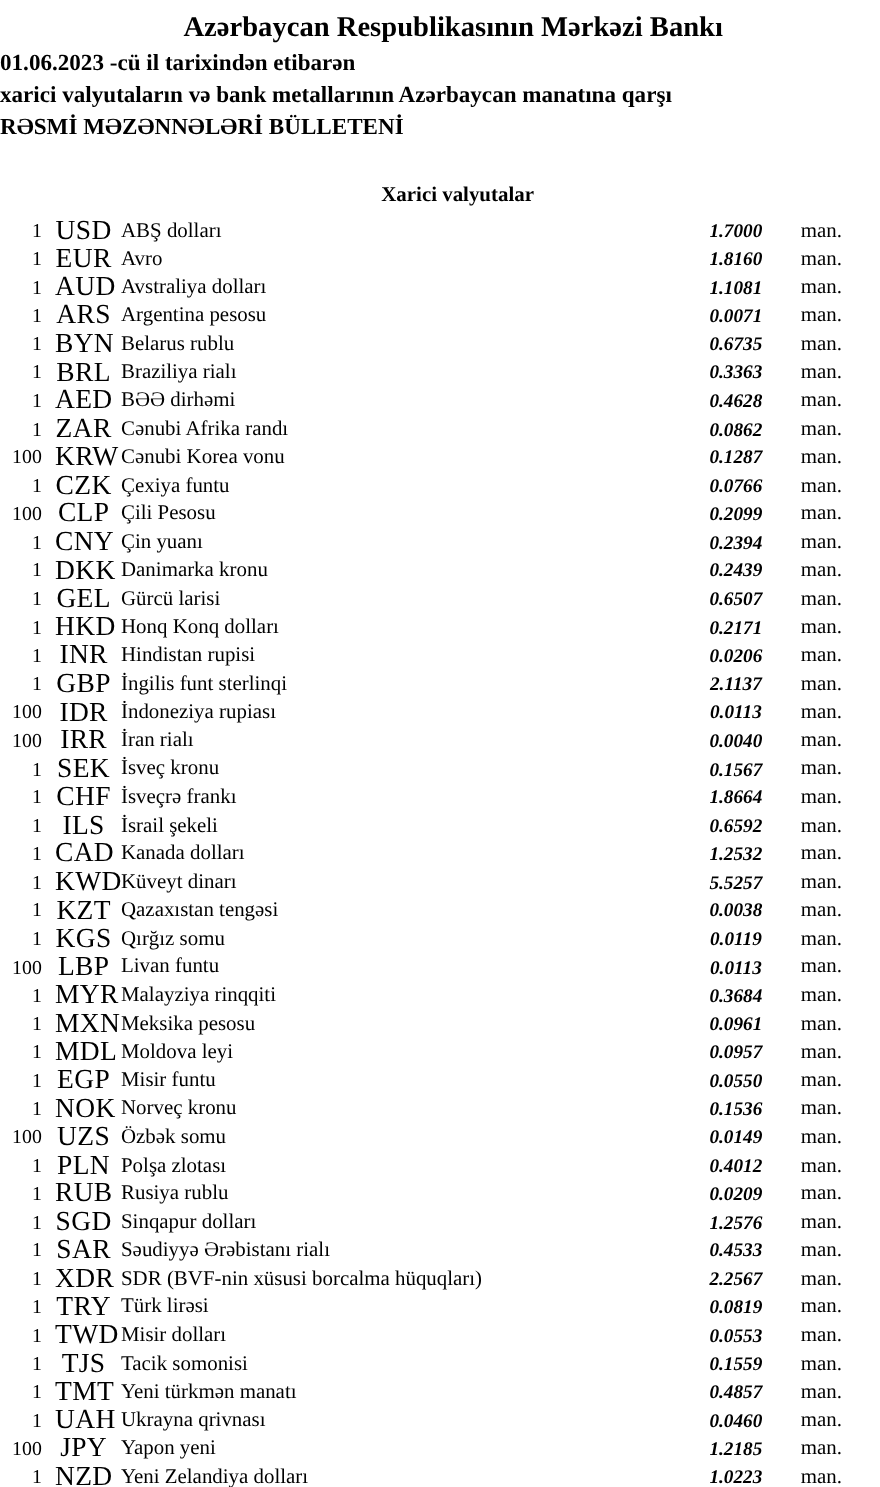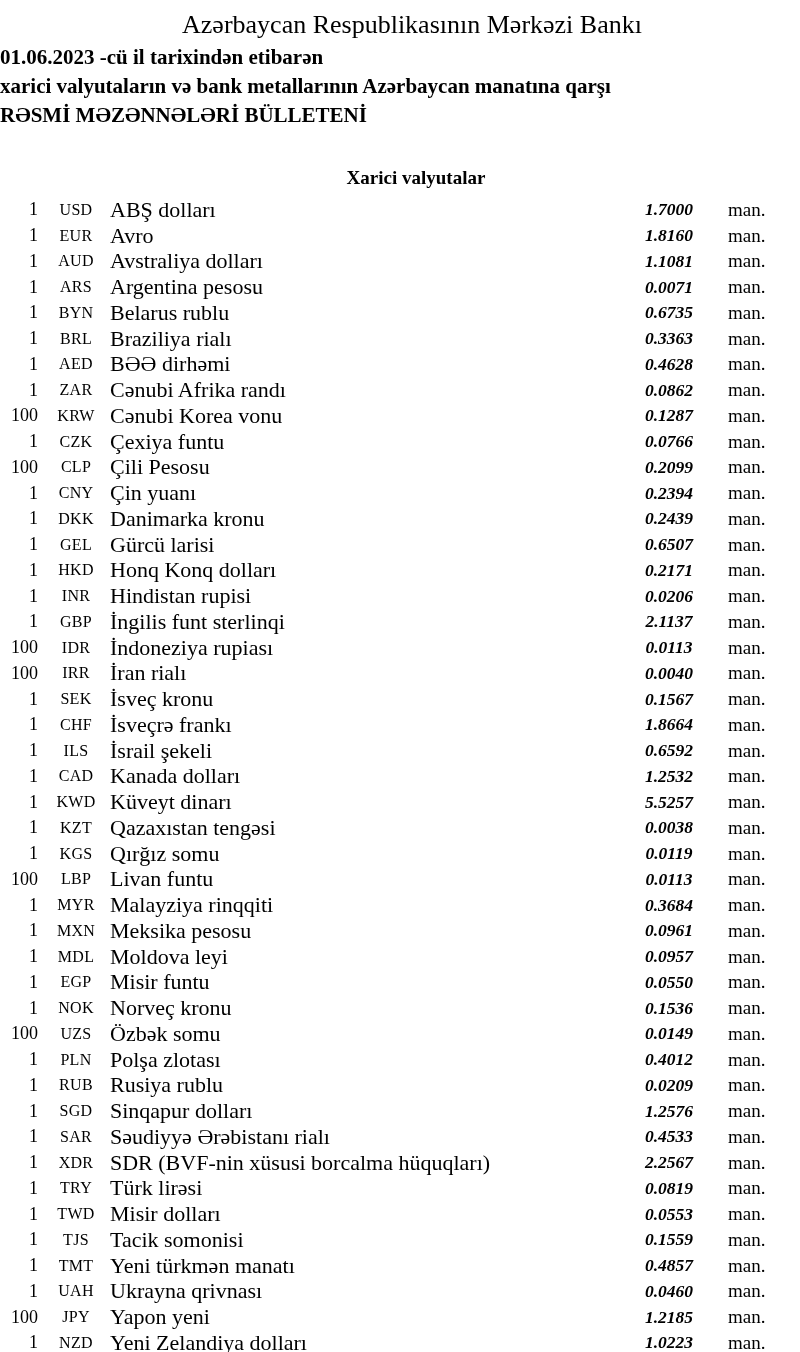--- a/index.html
+++ b/index.html
@@ -15,21 +15,21 @@
     color: #000000;
     font-family: "Liberation Serif", serif;
     box-sizing: border-box;
     overflow: hidden;
   }
   .header {
     padding-top: 7px;
   }
   .title {
     text-align: center;
-    font-weight: normal;
+    font-weight: bold;
     font-size: 26px;
     line-height: 36px;
     padding-left: 24px;
   }
   .hline {
     text-align: left;
     font-weight: bold;
     font-size: 21px;
     line-height: 29px;
   }
@@ -56,27 +56,27 @@
     flex: none;
     width: 38px;
     text-align: right;
     font-size: 18px;
   }
   .code {
     flex: none;
     width: 52px;
     margin-left: 12px;
     text-align: center;
-    font-size: 16px;
+    font-size: 25px;
     letter-spacing: 0.3px;
   }
   .name {
     flex: 1;
     padding-left: 8px;
-    font-size: 22px;
+    font-size: 19px;
     white-space: nowrap;
     overflow: hidden;
   }
   .rate {
     flex: none;
     width: 90px;
     text-align: center;
     font-weight: bold;
     font-style: italic;
     font-size: 17.5px;

